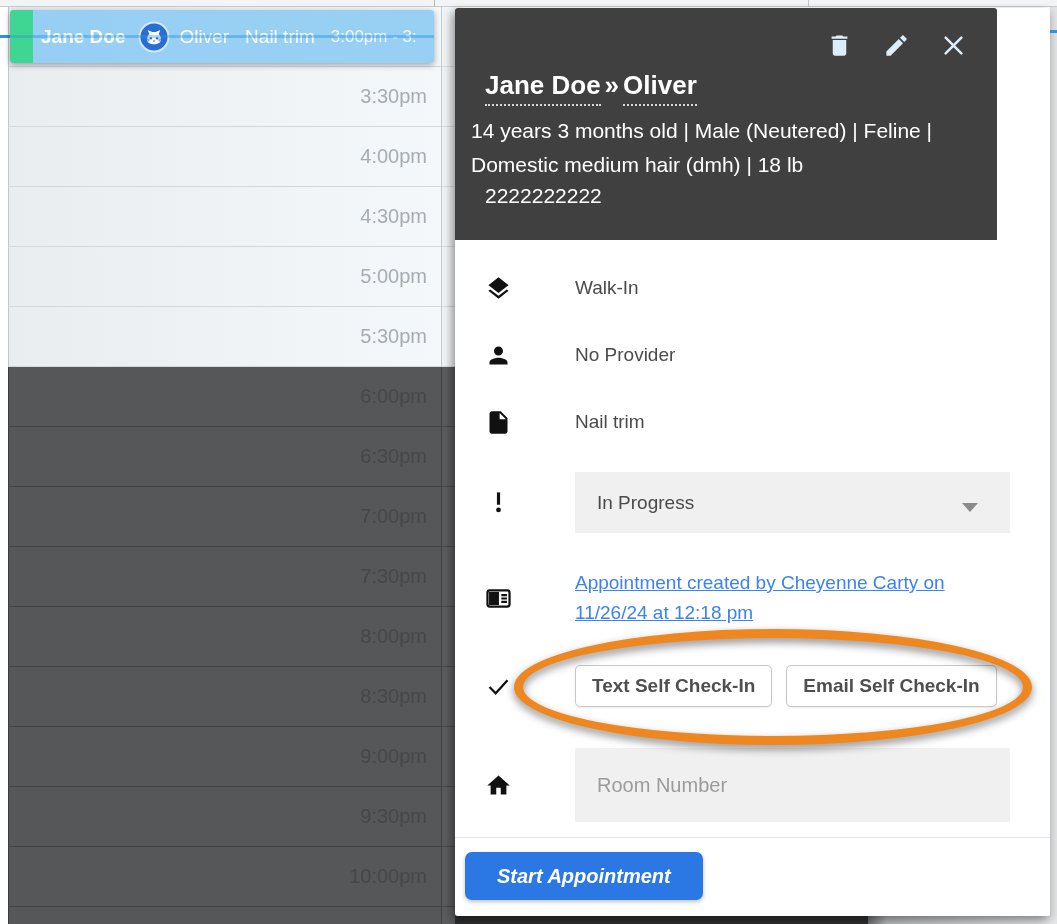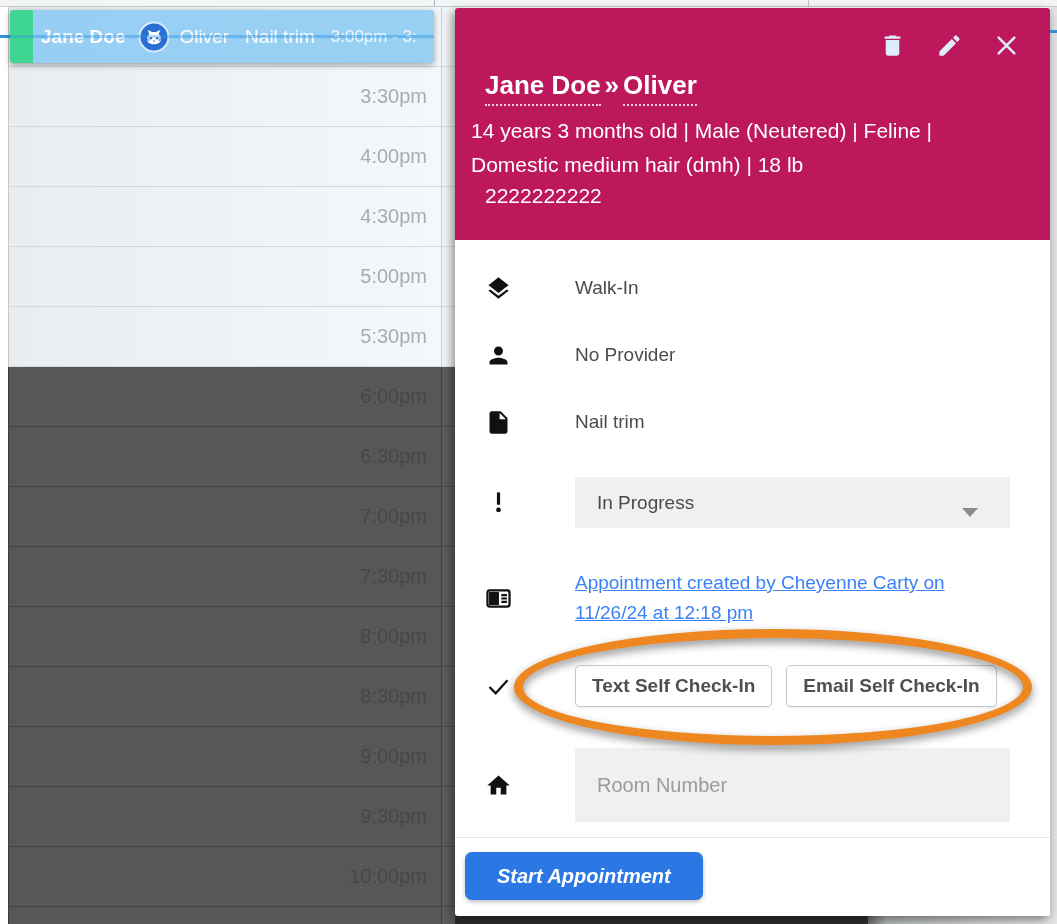--- a/index.html
+++ b/index.html
@@ -45,22 +45,22 @@
   .appt-green { width:23px; height:53px; flex:0 0 23px; background:#3fd693; border-radius:3px 0 0 3px; }
   .appt-client { font-size:19px; font-weight:bold; color:#fff; margin-left:8px; }
   .appt-avatar { width:32px; height:32px; margin-left:13px; flex:0 0 32px; }
   .appt-pet { font-size:19px; color:#fff; margin-left:9px; }
   .appt-reason { font-size:19px; color:#fff; margin-left:16px; }
   .appt-time { font-size:17px; color:rgba(255,255,255,0.85); margin-left:16px; }
 
   
   .panel { position:absolute; left:455px; top:8px; width:595px; height:908px; background:#fff;
     border-radius:3px; z-index:5; box-shadow:-4px 4px 10px rgba(0,0,0,0.28), 0 3px 8px rgba(0,0,0,0.2); }
-  .panel-header { position:absolute; left:0; top:0; width:595px; height:232px;
-    background:#be185d; border-radius:3px 3px 0 0; color:#fff; }
+  .panel-header { position:absolute; left:0; top:0; width:542px; height:232px;
+    background:#404040; border-radius:3px 3px 0 0; color:#fff; }
   .hdr-icons { position:absolute; top:24px; right:30px; display:flex; align-items:center; gap:30px; }
   .hdr-icons .hicon { width:27px; height:27px; cursor:pointer; }
   .hdr-title { position:absolute; left:30px; top:62px; font-size:26px; font-weight:bold; }
   .hdr-title .link { border-bottom:2px dotted rgba(255,255,255,0.8); padding-bottom:4px; cursor:pointer; }
   .hdr-title .sep { padding:0 4px; }
   .hdr-meta { position:absolute; left:16px; top:106px; width:505px; font-size:21px; line-height:34px; }
   .hdr-phone { position:absolute; left:30px; top:176px; font-size:21px; }
 
   .prow { position:absolute; left:30px; right:40px; display:flex; align-items:center; }
   .icon-col { width:90px; flex:0 0 90px; display:flex; align-items:center; }
@@ -68,21 +68,21 @@
   .prow-label { font-size:19px; color:#4b4b4b; }
 
   .row-type    { top:266px; height:28px; }
   .row-provider{ top:333px; height:28px; }
   .row-reason  { top:400px; height:28px; }
   .row-status  { top:459px; height:71px; }
   .row-created { top:552px; height:76px; align-items:center; }
   .row-checkin { top:649px; height:58px; }
   .row-room    { top:740px; height:74px; }
 
-  .dropdown { flex:1; height:51px; background:#f0f0f0; display:flex; align-items:center;
+  .dropdown { flex:1; height:61px; background:#f0f0f0; display:flex; align-items:center;
     padding:16px 22px; cursor:pointer; position:relative; }
   .dropdown-value { font-size:19px; color:#4a4a4a; }
   .chevron-down { position:absolute; right:32px; top:31px; width:0; height:0;
     border-left:8px solid transparent; border-right:8px solid transparent; border-top:9px solid #8b8b8b; }
 
   .created-text { font-size:19px; color:#3b82f6; line-height:30px; width:410px;text-decoration:underline; }
 
   .checkin-btn { height:42px; background:#fff; border:1px solid #c8c8c8; border-radius:5px;
     padding:0 16px; font-size:19px; font-weight:bold; color:#4f4f4f; cursor:pointer;
     font-family:"Liberation Sans", sans-serif; box-shadow:0 1px 2px rgba(0,0,0,0.08); }

